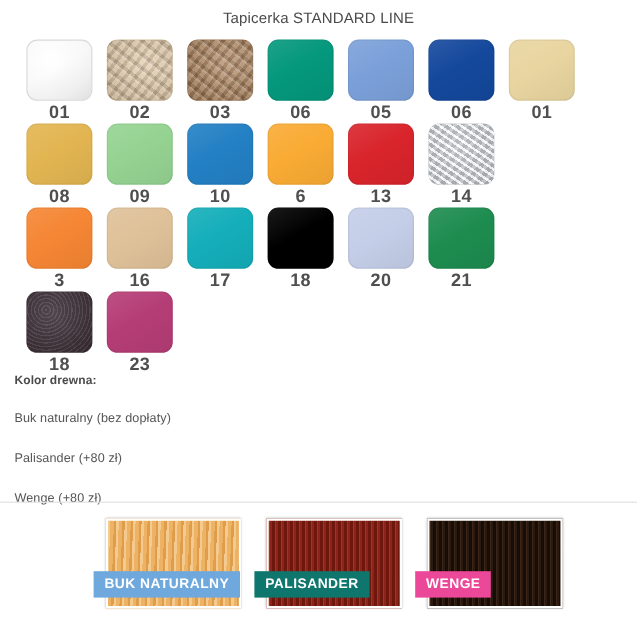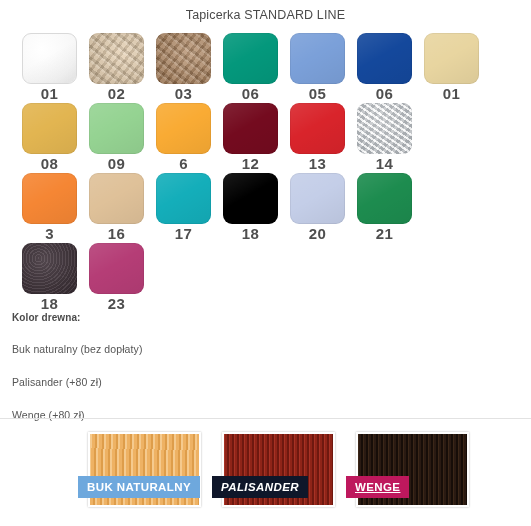--- a/index.html
+++ b/index.html
@@ -203,30 +203,30 @@
         </div>
         <div class="swatch-label">08</div>
       </div>
       <div class="swatch-cell">
         <div class="swatch-chip" style="background: rgb(149, 211, 146); box-shadow: rgba(0, 0, 0, 0.06) 0px 0px 0px 1px inset;">
           <div class="tex" style="background: linear-gradient(150deg, rgba(255, 255, 255, 0.1) 0%, rgba(255, 255, 255, 0) 45%, rgba(0, 0, 0, 0.06) 100%);"></div>
         </div>
         <div class="swatch-label">09</div>
       </div>
       <div class="swatch-cell">
+        <div class="swatch-chip" style="background: rgb(35, 128, 196); box-shadow: rgba(0, 0, 0, 0.06) 0px 0px 0px 1px inset;">
+          <div class="tex" style="background: linear-gradient(150deg, rgba(255, 255, 255, 0.1) 0%, rgba(255, 255, 255, 0) 45%, rgba(0, 0, 0, 0.06) 100%);"></div>
+        </div>
+        <div class="swatch-label">10</div>
+      </div>
+      <div class="swatch-cell">
         <div class="swatch-chip" style="background: rgb(249, 171, 52); box-shadow: rgba(0, 0, 0, 0.06) 0px 0px 0px 1px inset;">
           <div class="tex" style="background: linear-gradient(150deg, rgba(255, 255, 255, 0.1) 0%, rgba(255, 255, 255, 0) 45%, rgba(0, 0, 0, 0.06) 100%);"></div>
         </div>
         <div class="swatch-label">6</div>
-      </div>
-      <div class="swatch-cell">
-        <div class="swatch-chip" style="background: rgb(116, 11, 31); box-shadow: rgba(0, 0, 0, 0.06) 0px 0px 0px 1px inset;">
-          <div class="tex" style="background: linear-gradient(150deg, rgba(255, 255, 255, 0.1) 0%, rgba(255, 255, 255, 0) 45%, rgba(0, 0, 0, 0.06) 100%);"></div>
-        </div>
-        <div class="swatch-label">12</div>
       </div>
       <div class="swatch-cell">
         <div class="swatch-chip" style="background: rgb(217, 36, 43); box-shadow: rgba(0, 0, 0, 0.06) 0px 0px 0px 1px inset;">
           <div class="tex" style="background: linear-gradient(150deg, rgba(255, 255, 255, 0.1) 0%, rgba(255, 255, 255, 0) 45%, rgba(0, 0, 0, 0.06) 100%);"></div>
         </div>
         <div class="swatch-label">13</div>
       </div>
       <div class="swatch-cell">
         <div class="swatch-chip" style="background: rgb(210, 212, 214); box-shadow: rgba(0, 0, 0, 0.06) 0px 0px 0px 1px inset;">
           <div class="tex" style="background: repeating-linear-gradient(34deg, rgba(255, 255, 255, 0.75) 0px, rgba(255, 255, 255, 0.75) 2px, rgba(150, 155, 160, 0.45) 2px, rgba(150, 155, 160, 0.45) 5px), repeating-linear-gradient(-48deg, rgba(255, 255, 255, 0.55) 0px, rgba(255, 255, 255, 0.55) 3px, rgba(130, 136, 142, 0.35) 3px, rgba(130, 136, 142, 0.35) 7px), radial-gradient(at 45% 35%, rgb(255, 255, 255), rgb(188, 192, 196) 90%);"></div>
@@ -308,21 +308,21 @@
     <div class="wood-sample">
       <div class="wood-swatch" style="background: rgb(238, 178, 100);">
         <div class="grain" style="background: repeating-linear-gradient(92deg, rgb(246, 205, 146) 0px, rgb(246, 205, 146) 2px, rgb(238, 178, 100) 2px, rgb(238, 178, 100) 5px, rgb(221, 156, 72) 5px, rgb(221, 156, 72) 7px), radial-gradient(at 70% 55%, rgba(255, 255, 255, 0.3), rgba(0, 0, 0, 0.08) 85%); opacity: 0.92;"></div>
       </div>
       <div class="wood-name-bar" style="background: rgb(110, 168, 221);">BUK NATURALNY</div>
     </div>
     <div class="wood-sample">
       <div class="wood-swatch" style="background: rgb(143, 36, 24);">
         <div class="grain" style="background: repeating-linear-gradient(90deg, rgb(169, 51, 38) 0px, rgb(169, 51, 38) 1px, rgb(143, 36, 24) 1px, rgb(143, 36, 24) 3px, rgb(109, 24, 15) 3px, rgb(109, 24, 15) 5px), linear-gradient(rgba(255, 255, 255, 0.07), rgba(0, 0, 0, 0.18)); opacity: 0.95;"></div>
       </div>
-      <div class="wood-name-bar" style="background: #0f172a; font-style: italic;">PALISANDER</div>
+      <div class="wood-name-bar" style="background: #0f766e;">PALISANDER</div>
     </div>
     <div class="wood-sample">
       <div class="wood-swatch" style="background: rgb(42, 26, 18);">
         <div class="grain" style="background: repeating-linear-gradient(90deg, rgb(61, 40, 25) 0px, rgb(61, 40, 25) 1px, rgb(42, 26, 18) 1px, rgb(42, 26, 18) 3px, rgb(23, 13, 8) 3px, rgb(23, 13, 8) 5px), linear-gradient(rgba(255, 255, 255, 0.07), rgba(0, 0, 0, 0.18)); opacity: 0.95;"></div>
       </div>
-      <div class="wood-name-bar" style="background: #be185d; text-decoration: underline;">WENGE</div>
+      <div class="wood-name-bar" style="background: #ec4899;">WENGE</div>
     </div>
   </div>
 
 </body></html>

